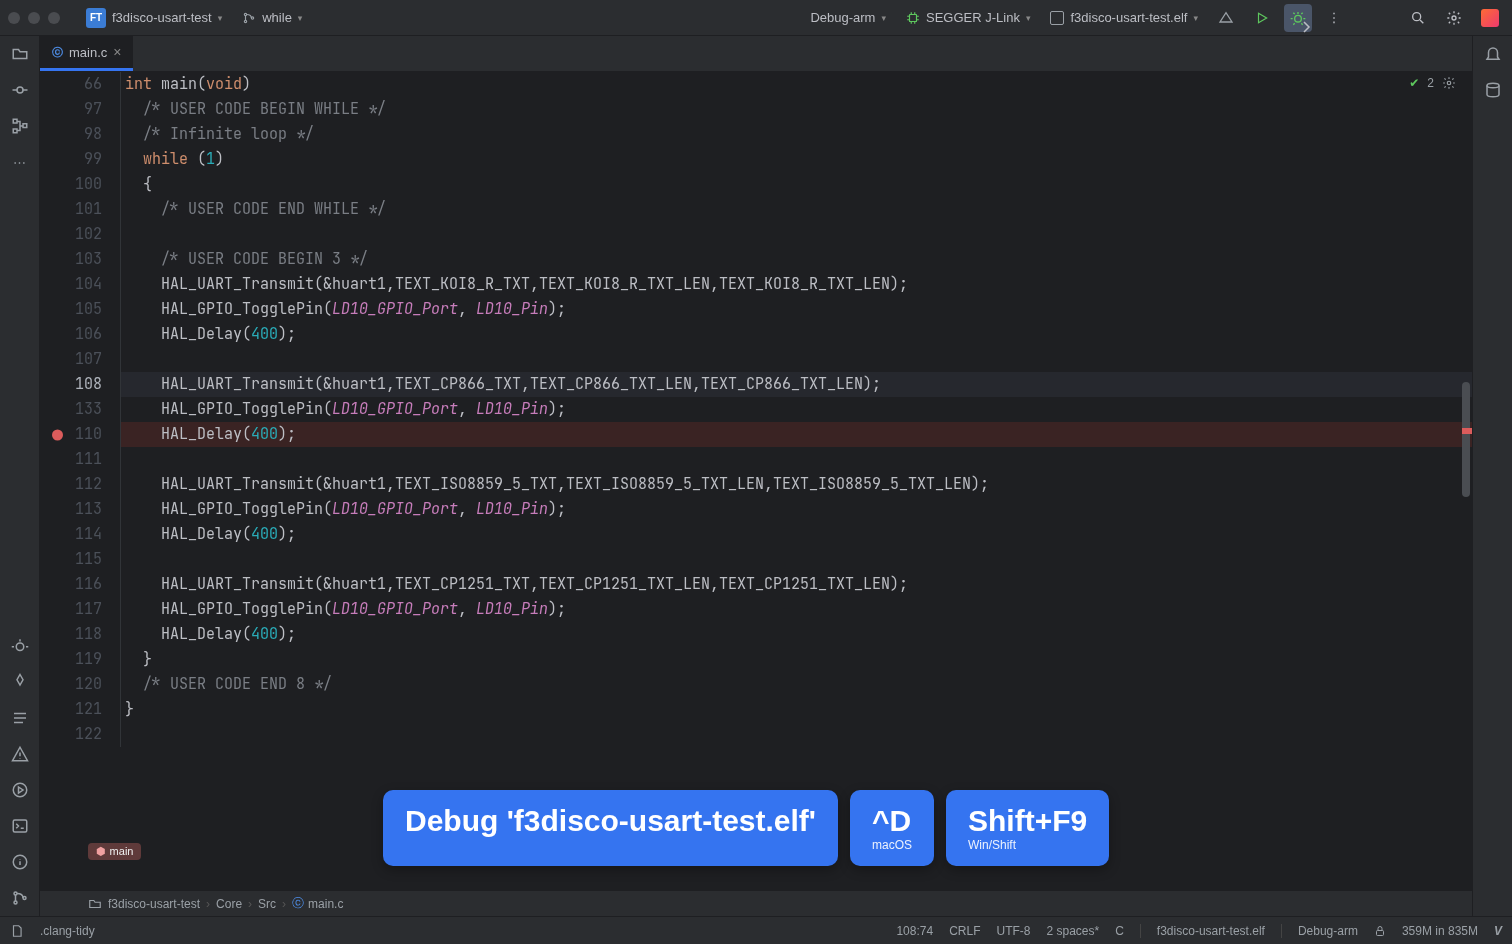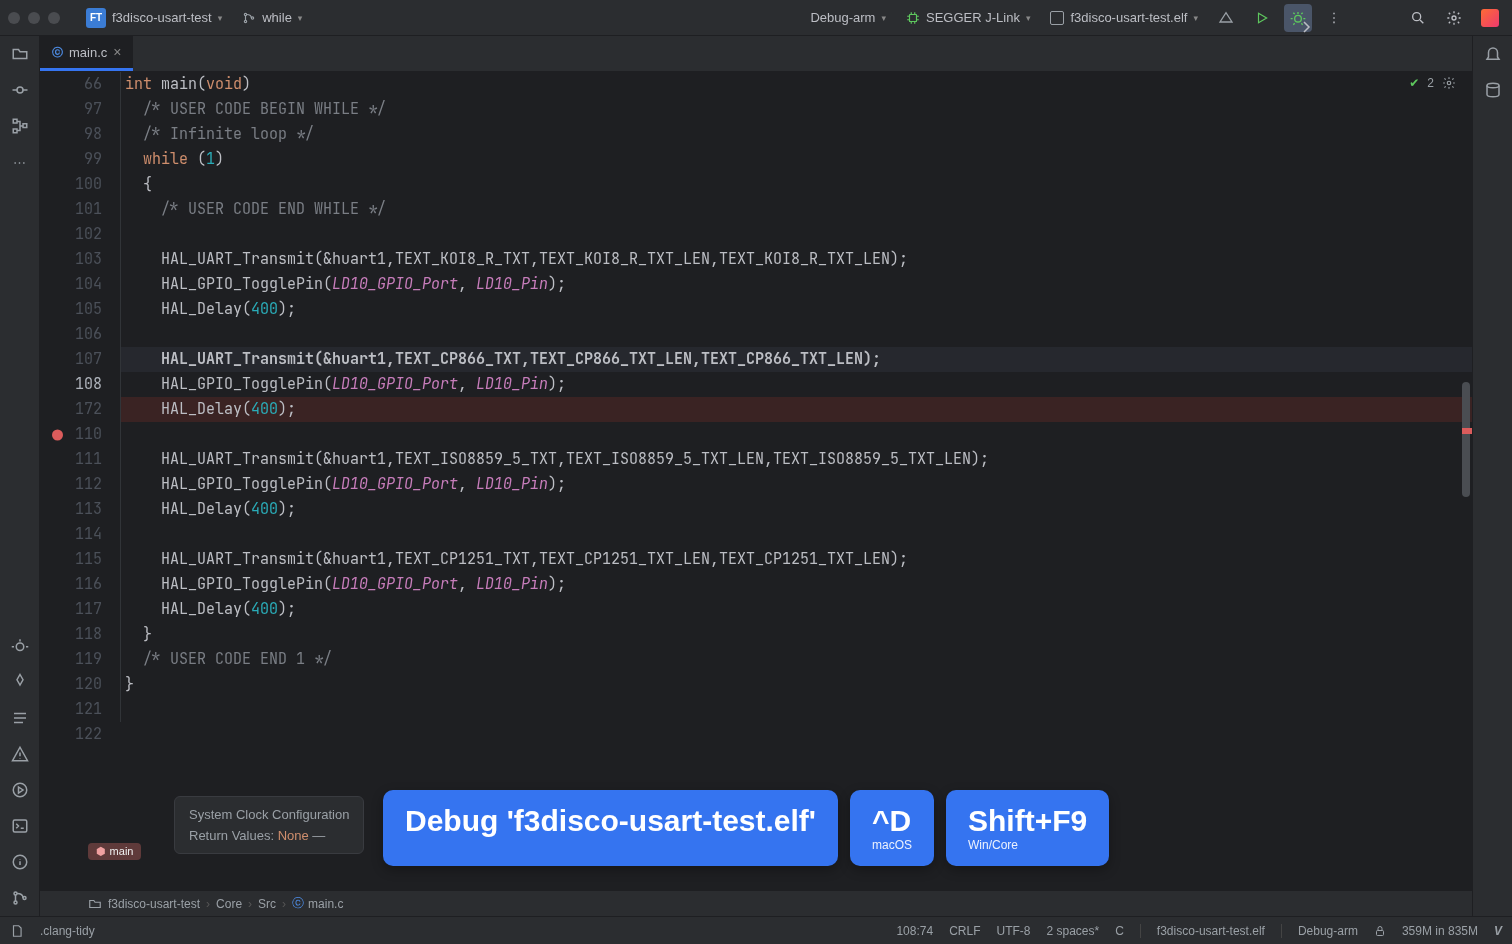--- a/index.html
+++ b/index.html
@@ -100,21 +100,21 @@
 .line-nums .bp {
   position: absolute; left: 12px; top: 50%; transform: translateY(-50%);
   width: 11px; height: 11px; border-radius: 50%; background: #db5c5c;
 }
 .code-lines { flex: 1; position: relative; }
 .code-line {
   height: 25px; white-space: pre; padding-left: 4px;
   position: relative;
   border-left: 1px solid #313438;
 }
-.code-line.cursor-line { background: #26282e; font-weight: bold; }
+.code-line.cursor-line { background: #26282e; }
 .code-line.bp-line { background: #3a2323; }
 .kw { color: #cf8e6d; }
 .fn { color: #bcbec4; }
 .num { color: #2aacb8; }
 .ident { color: #c77dbb; font-style: italic; }
 .comment { color: #7a7e85; }
 
 .editor-topright {
   position: absolute; right: 16px; top: 4px;
   display: flex; align-items: center; gap: 8px;
@@ -370,21 +370,21 @@
             <div class="ln">99</div>
             <div class="ln">100</div>
             <div class="ln">101</div>
             <div class="ln">102</div>
             <div class="ln">103</div>
             <div class="ln">104</div>
             <div class="ln">105</div>
             <div class="ln">106</div>
             <div class="ln">107</div>
             <div class="ln cursor">108</div>
-            <div class="ln">172</div>
+            <div class="ln">133</div>
             <div class="ln">110<div class="bp"></div></div>
             <div class="ln">111</div>
             <div class="ln">112</div>
             <div class="ln">113</div>
             <div class="ln">114</div>
             <div class="ln">115</div>
             <div class="ln">116</div>
             <div class="ln">117</div>
             <div class="ln">118</div>
             <div class="ln">119</div>
@@ -393,64 +393,57 @@
             <div class="ln">122</div>
           </div>
         <div class="code-lines" id="code-lines">
             <div class="code-line"><span class="kw">int</span> <span class="fn">main</span>(<span class="kw">void</span>)</div>
             <div class="code-line">  <span class="comment">/* USER CODE BEGIN WHILE */</span></div>
             <div class="code-line">  <span class="comment">/* Infinite loop */</span></div>
             <div class="code-line">  <span class="kw">while</span> (<span class="num">1</span>)</div>
             <div class="code-line">  {</div>
             <div class="code-line">    <span class="comment">/* USER CODE END WHILE */</span></div>
             <div class="code-line"></div>
+            <div class="code-line">    <span class="comment">/* USER CODE BEGIN 3 */</span></div>
             <div class="code-line">    HAL_UART_Transmit(&amp;huart1,TEXT_KOI8_R_TXT,TEXT_KOI8_R_TXT_LEN,TEXT_KOI8_R_TXT_LEN);</div>
             <div class="code-line">    HAL_GPIO_TogglePin(<span class="ident">LD10_GPIO_Port</span>, <span class="ident">LD10_Pin</span>);</div>
             <div class="code-line">    HAL_Delay(<span class="num">400</span>);</div>
             <div class="code-line"></div>
             <div class="code-line cursor-line">    HAL_UART_Transmit(&amp;huart1,TEXT_CP866_TXT,TEXT_CP866_TXT_LEN,TEXT_CP866_TXT_LEN);</div>
             <div class="code-line">    HAL_GPIO_TogglePin(<span class="ident">LD10_GPIO_Port</span>, <span class="ident">LD10_Pin</span>);</div>
             <div class="code-line bp-line">    HAL_Delay(<span class="num">400</span>);</div>
             <div class="code-line"></div>
             <div class="code-line">    HAL_UART_Transmit(&amp;huart1,TEXT_ISO8859_5_TXT,TEXT_ISO8859_5_TXT_LEN,TEXT_ISO8859_5_TXT_LEN);</div>
             <div class="code-line">    HAL_GPIO_TogglePin(<span class="ident">LD10_GPIO_Port</span>, <span class="ident">LD10_Pin</span>);</div>
             <div class="code-line">    HAL_Delay(<span class="num">400</span>);</div>
             <div class="code-line"></div>
             <div class="code-line">    HAL_UART_Transmit(&amp;huart1,TEXT_CP1251_TXT,TEXT_CP1251_TXT_LEN,TEXT_CP1251_TXT_LEN);</div>
             <div class="code-line">    HAL_GPIO_TogglePin(<span class="ident">LD10_GPIO_Port</span>, <span class="ident">LD10_Pin</span>);</div>
             <div class="code-line">    HAL_Delay(<span class="num">400</span>);</div>
             <div class="code-line">  }</div>
-            <div class="code-line">  <span class="comment">/* USER CODE END 1 */</span></div>
+            <div class="code-line">  <span class="comment">/* USER CODE END 8 */</span></div>
             <div class="code-line">}</div>
             <div class="code-line"></div>
           </div>
       </div>
       <div class="scroll-thumb"></div>
       <div class="minimap-mark"></div>
 
-      <div class="doc-hint">
-        <div>System Clock Configuration</div>
-        <div style="margin-top:6px;">
-          <span>Return Values:</span>
-          <span class="val">None</span>
-          <span>—</span>
-        </div>
-      </div>
 
       <div class="key-overlay">
         <div class="key-box">
           <span class="big">Debug 'f3disco-usart-test.elf'</span>
         </div>
         <div class="key-box">
           <span class="big">^D</span>
           <span class="small">macOS</span>
         </div>
         <div class="key-box">
           <span class="big">Shift+F9</span>
-          <span class="small">Win/Core</span>
+          <span class="small">Win/Shift</span>
         </div>
       </div>
     </div>
 
     <div style="position:relative;">
       <div class="bc-badge">
         <span style="color:#f0a0a0;margin-right:4px;">⬢</span><span>main</span>
       </div>
     </div>
 

